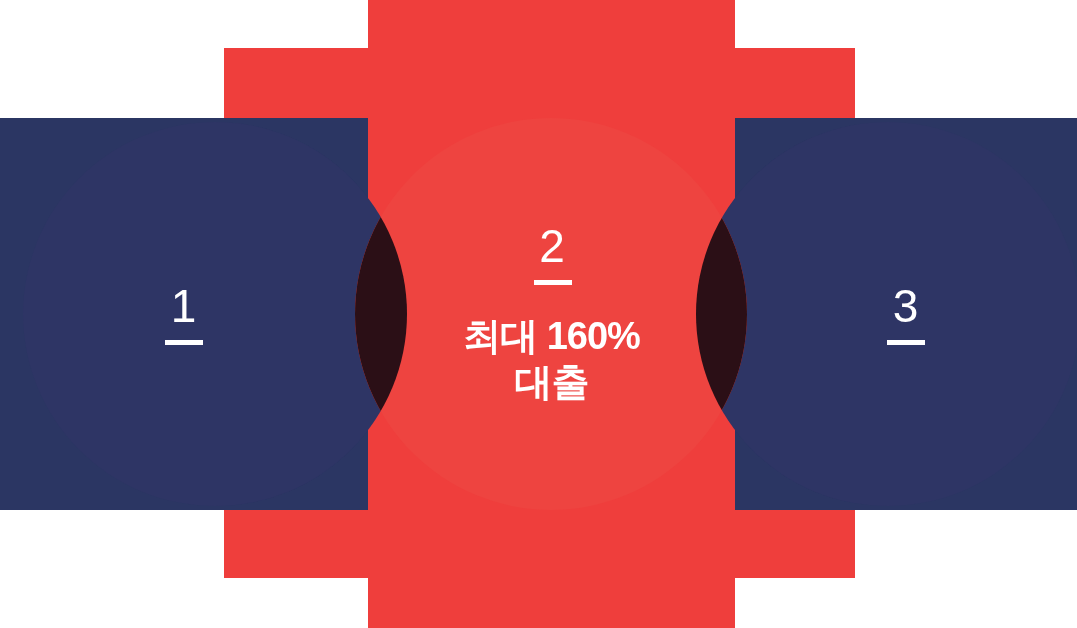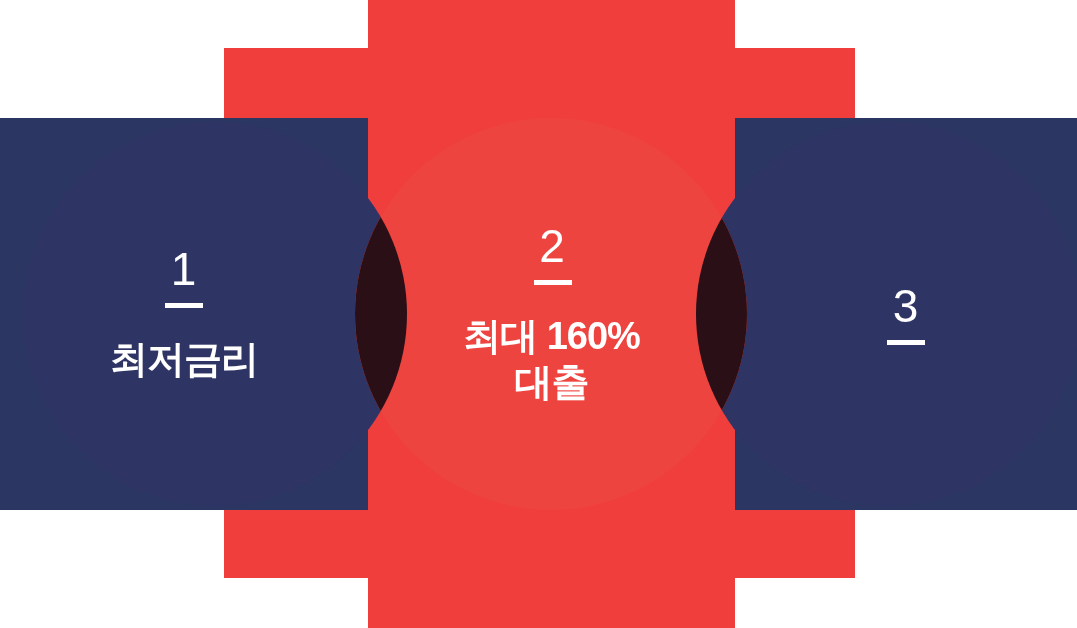--- a/index.html
+++ b/index.html
@@ -85,21 +85,20 @@
         <circle cx="551" cy="314" r="196" fill="#2b0f16"></circle>
       </g>
     </g>
   </svg>
 
   <div class="cell" id="cell-1">
     <div class="numwrap">
       <div class="num">1</div>
       <div class="numrule"></div>
     </div>
-    <div class="label">최저금리</div>
   </div>
 
   <div class="cell" id="cell-2">
     <div class="numwrap">
       <div class="num">2</div>
       <div class="numrule"></div>
     </div>
     <div class="label">최대 160%
 대출</div>
   </div>

